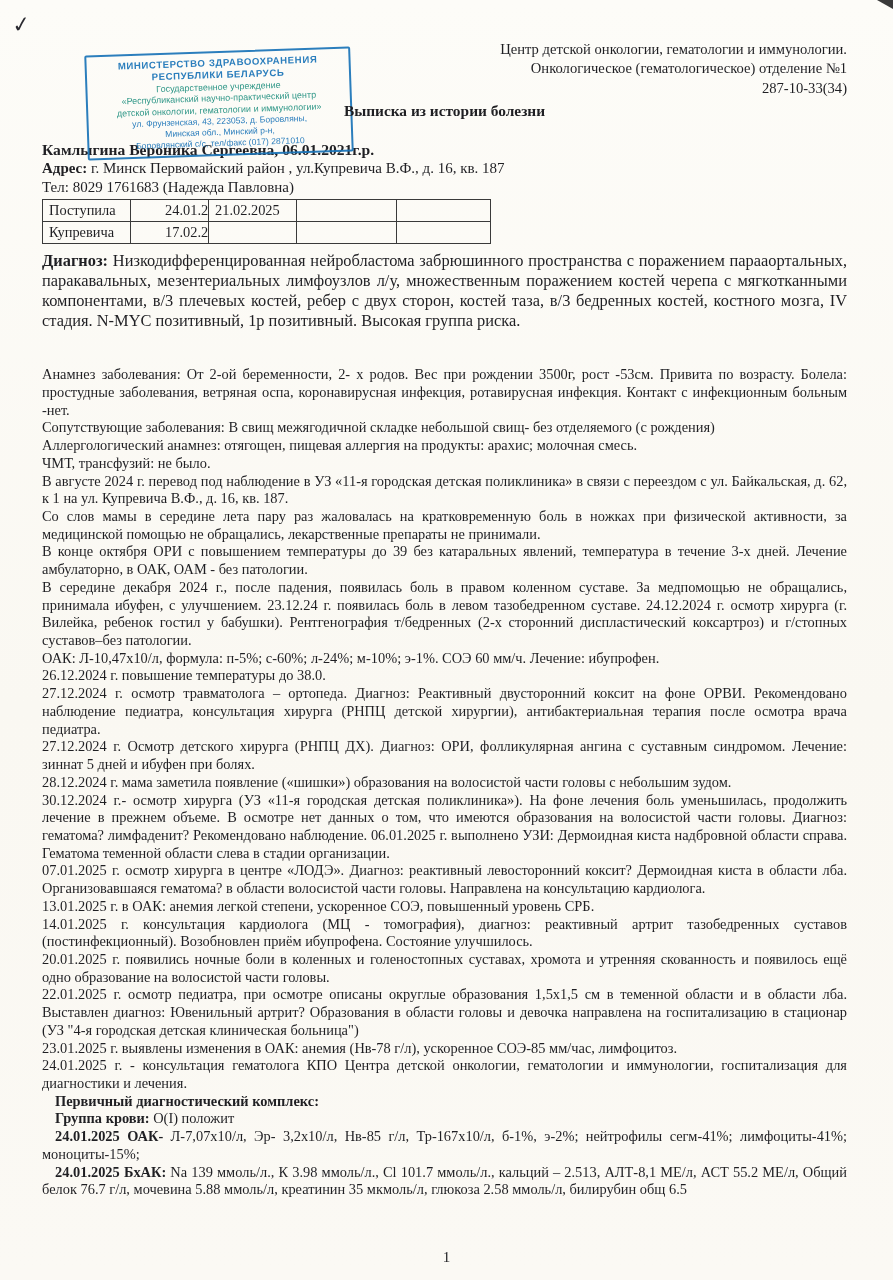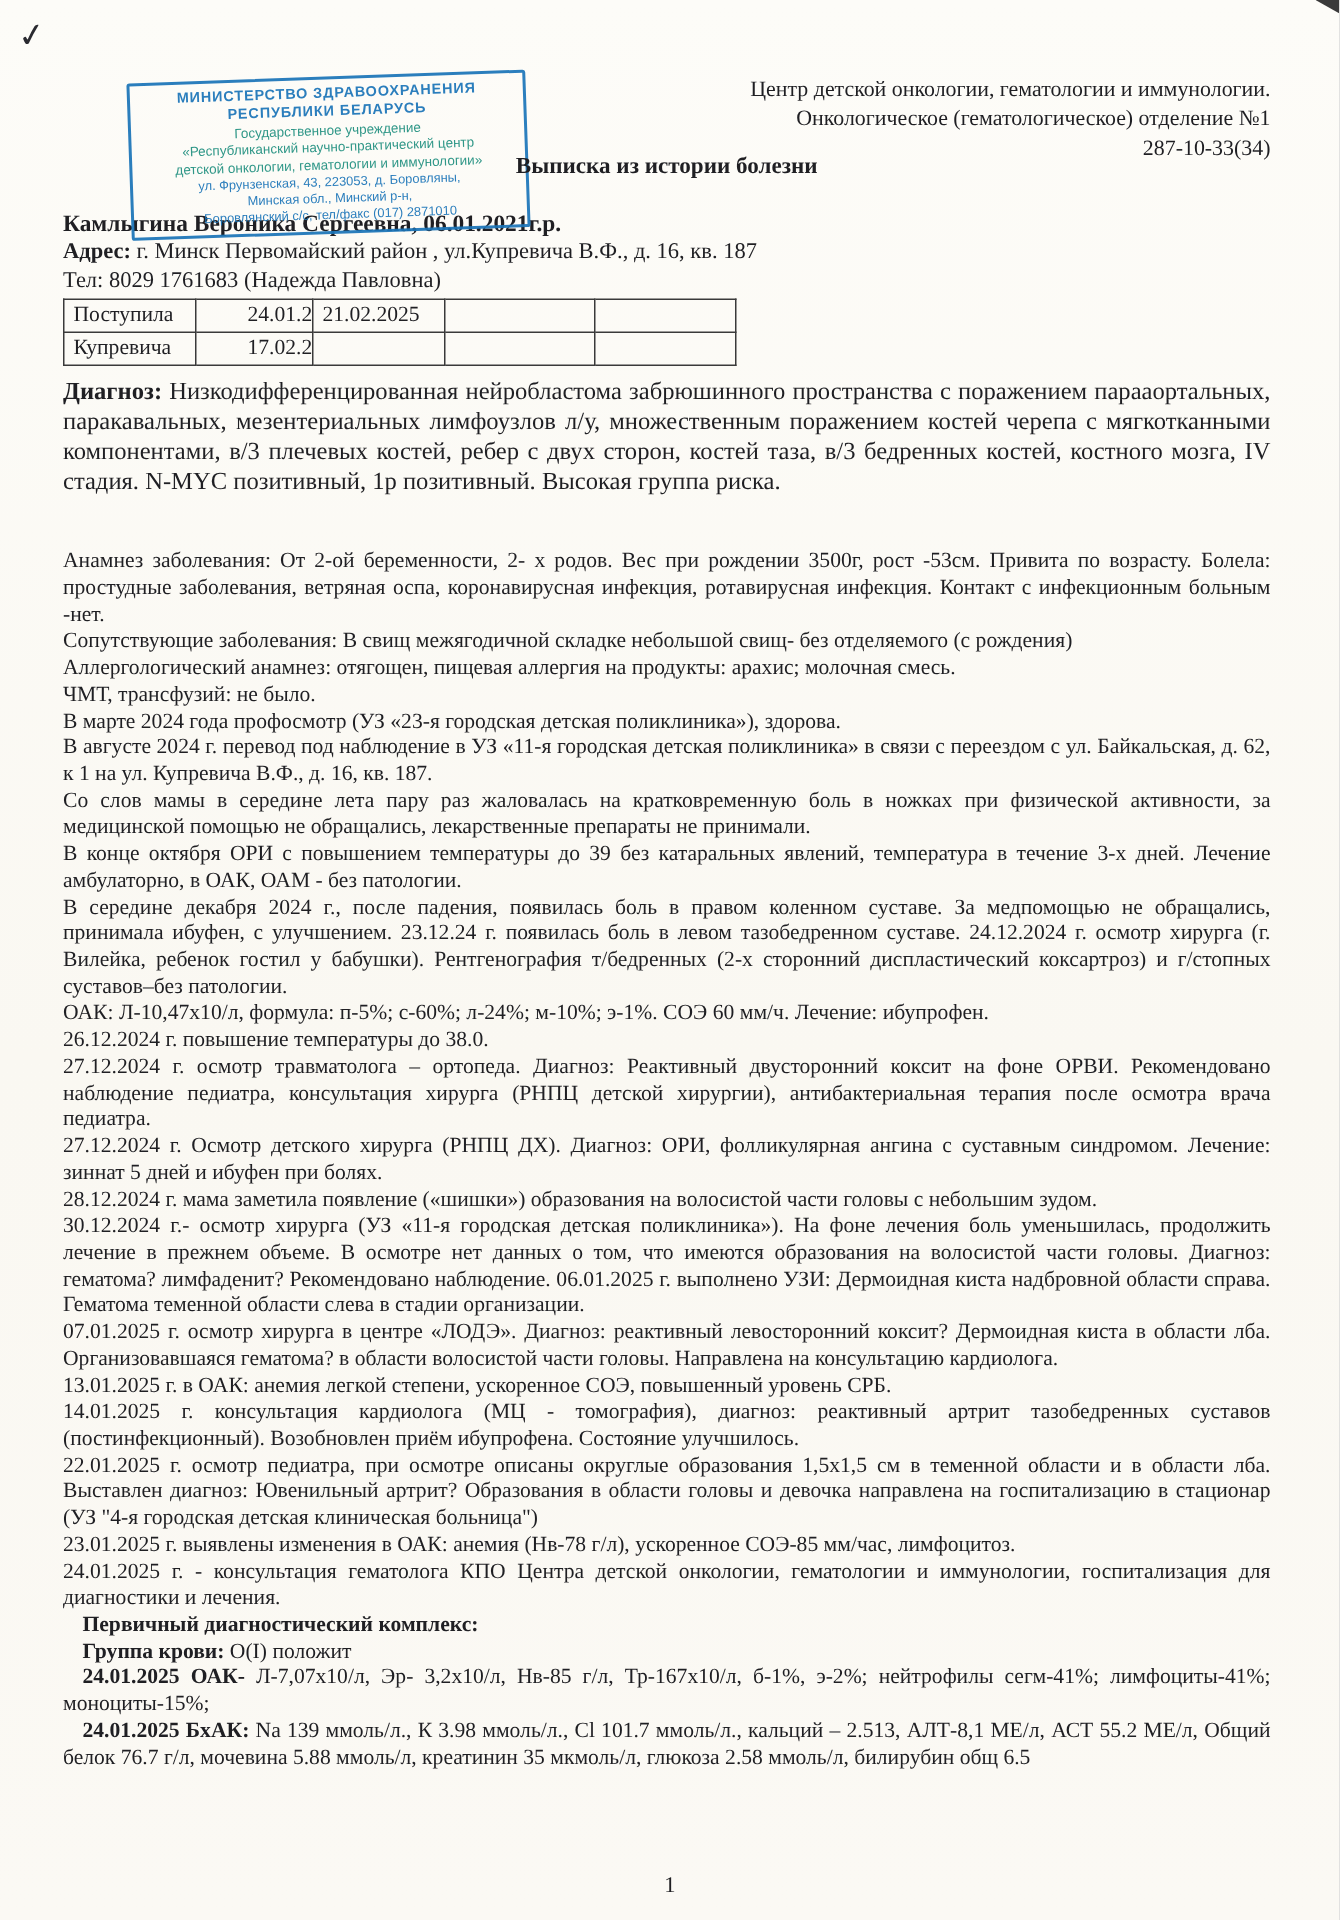--- a/index.html
+++ b/index.html
@@ -20,21 +20,21 @@
     font-size: 22px; color: #2a2a30; transform: rotate(-8deg);
     font-family: "DejaVu Sans", sans-serif;
   }
   .corner-mark {
     position: absolute; right: 0; top: 0;
     width: 16px; height: 9px; background: #3a3a3a;
     clip-path: polygon(100% 0, 100% 100%, 0 0);
   }
   .top-section { position: relative; height: 104px; }
   .org-block {
-    position: absolute; top: 15px; right: 0;
+    position: absolute; top: 4px; right: 0;
     text-align: right; font-size: 14.6px; line-height: 1.33;
   }
   .stamp {
     position: absolute; left: 44px; top: 15px;
     width: 266px; padding: 4px 6px 5px;
     border: 2px solid var(--stamp-blue, #1a74b8);
     border-radius: 2px;
     transform: rotate(-2deg);
     text-align: center;
     color: var(--stamp-blue, #1a74b8);
@@ -146,34 +146,34 @@
       </tbody>
   </table>
 
   <p class="diagnosis"><span class="bold">Диагноз:</span><span> Низкодифференцированная нейробластома забрюшинного пространства с поражением парааортальных, паракавальных, мезентериальных лимфоузлов л/у, множественным поражением костей черепа с мягкотканными компонентами, в/3 плечевых костей, ребер с двух сторон, костей таза, в/3 бедренных костей, костного мозга, IV стадия. N-MYC позитивный, 1p позитивный. Высокая группа риска.</span></p>
 
   <div class="body-text" id="body-paragraphs">
       <p class="para">Анамнез заболевания: От 2-ой беременности, 2- х родов. Вес при рождении 3500г, рост -53см. Привита по возрасту. Болела: простудные заболевания, ветряная оспа, коронавирусная инфекция, ротавирусная инфекция. Контакт с инфекционным больным -нет.</p>
       <p class="para">Сопутствующие заболевания: В свищ межягодичной складке небольшой свищ- без отделяемого (с рождения)</p>
       <p class="para">Аллергологический анамнез: отягощен, пищевая аллергия на продукты: арахис; молочная смесь.</p>
       <p class="para">ЧМТ, трансфузий: не было.</p>
-      <p class="para">В марте 2024 года профосмотр (УЗ «23-я городская детская поликлиника»), здорова.</p>
       <p class="para">В августе 2024 г. перевод под наблюдение в УЗ «11-я городская детская поликлиника» в связи с переездом с ул. Байкальская, д. 62, к 1 на ул. Купревича В.Ф., д. 16, кв. 187.</p>
       <p class="para">Со слов мамы в середине лета пару раз жаловалась на кратковременную боль в ножках при физической активности, за медицинской помощью не обращались, лекарственные препараты не принимали.</p>
       <p class="para">В конце октября ОРИ с повышением температуры до 39 без катаральных явлений, температура в течение 3-х дней. Лечение амбулаторно, в ОАК, ОАМ - без патологии.</p>
       <p class="para">В середине декабря 2024 г., после падения, появилась боль в правом коленном суставе. За медпомощью не обращались, принимала ибуфен, с улучшением. 23.12.24 г. появилась боль в левом тазобедренном суставе. 24.12.2024 г. осмотр хирурга (г. Вилейка, ребенок гостил у бабушки). Рентгенография т/бедренных (2-х сторонний диспластический коксартроз) и г/стопных суставов–без патологии.</p>
       <p class="para">ОАК: Л-10,47х10/л, формула: п-5%; с-60%; л-24%; м-10%; э-1%. СОЭ 60 мм/ч. Лечение: ибупрофен.</p>
       <p class="para">26.12.2024 г. повышение температуры до 38.0.</p>
       <p class="para">27.12.2024 г. осмотр травматолога – ортопеда. Диагноз: Реактивный двусторонний коксит на фоне ОРВИ. Рекомендовано наблюдение педиатра, консультация хирурга (РНПЦ детской хирургии), антибактериальная терапия после осмотра врача педиатра.</p>
       <p class="para">27.12.2024 г. Осмотр детского хирурга (РНПЦ ДХ). Диагноз: ОРИ, фолликулярная ангина с суставным синдромом. Лечение: зиннат 5 дней и ибуфен при болях.</p>
       <p class="para">28.12.2024 г. мама заметила появление («шишки») образования на волосистой части головы с небольшим зудом.</p>
       <p class="para">30.12.2024 г.- осмотр хирурга (УЗ «11-я городская детская поликлиника»). На фоне лечения боль уменьшилась, продолжить лечение в прежнем объеме. В осмотре нет данных о том, что имеются образования на волосистой части головы. Диагноз: гематома? лимфаденит? Рекомендовано наблюдение. 06.01.2025 г. выполнено УЗИ: Дермоидная киста надбровной области справа. Гематома теменной области слева в стадии организации.</p>
       <p class="para">07.01.2025 г. осмотр хирурга в центре «ЛОДЭ». Диагноз: реактивный левосторонний коксит? Дермоидная киста в области лба. Организовавшаяся гематома? в области волосистой части головы. Направлена на консультацию кардиолога.</p>
       <p class="para">13.01.2025 г. в ОАК: анемия легкой степени, ускоренное СОЭ, повышенный уровень СРБ.</p>
       <p class="para">14.01.2025 г. консультация кардиолога (МЦ - томография), диагноз: реактивный артрит тазобедренных суставов (постинфекционный). Возобновлен приём ибупрофена. Состояние улучшилось.</p>
+      <p class="para">20.01.2025 г. появились ночные боли в коленных и голеностопных суставах, хромота и утренняя скованность и появилось ещё одно образование на волосистой части головы.</p>
       <p class="para">22.01.2025 г. осмотр педиатра, при осмотре описаны округлые образования 1,5х1,5 см в теменной области и в области лба. Выставлен диагноз: Ювенильный артрит? Образования в области головы и девочка направлена на госпитализацию в стационар (УЗ "4-я городская детская клиническая больница")</p>
       <p class="para">23.01.2025 г. выявлены изменения в ОАК: анемия (Нв-78 г/л), ускоренное СОЭ-85 мм/час, лимфоцитоз.</p>
       <p class="para">24.01.2025 г. - консультация гематолога КПО Центра детской онкологии, гематологии и иммунологии, госпитализация для диагностики и лечения.</p>
       <p class="para indent"><span class="bold">Первичный диагностический комплекс:</span></p>
       <p class="para indent"><span class="bold">Группа крови:</span> О(I) положит</p>
       <p class="para indent"><span class="bold">24.01.2025 ОАК-</span> Л-7,07х10/л, Эр- 3,2х10/л, Нв-85 г/л, Тр-167х10/л, б-1%, э-2%; нейтрофилы сегм-41%; лимфоциты-41%; моноциты-15%;</p>
       <p class="para indent"><span class="bold">24.01.2025 БхАК:</span> Na 139 ммоль/л., К 3.98 ммоль/л., Cl 101.7 ммоль/л., кальций – 2.513, АЛТ-8,1 МЕ/л, АСТ 55.2 МЕ/л, Общий белок 76.7 г/л, мочевина 5.88 ммоль/л, креатинин 35 мкмоль/л, глюкоза 2.58 ммоль/л, билирубин общ 6.5</p>
     </div>
 
   <div class="page-number">1</div>

